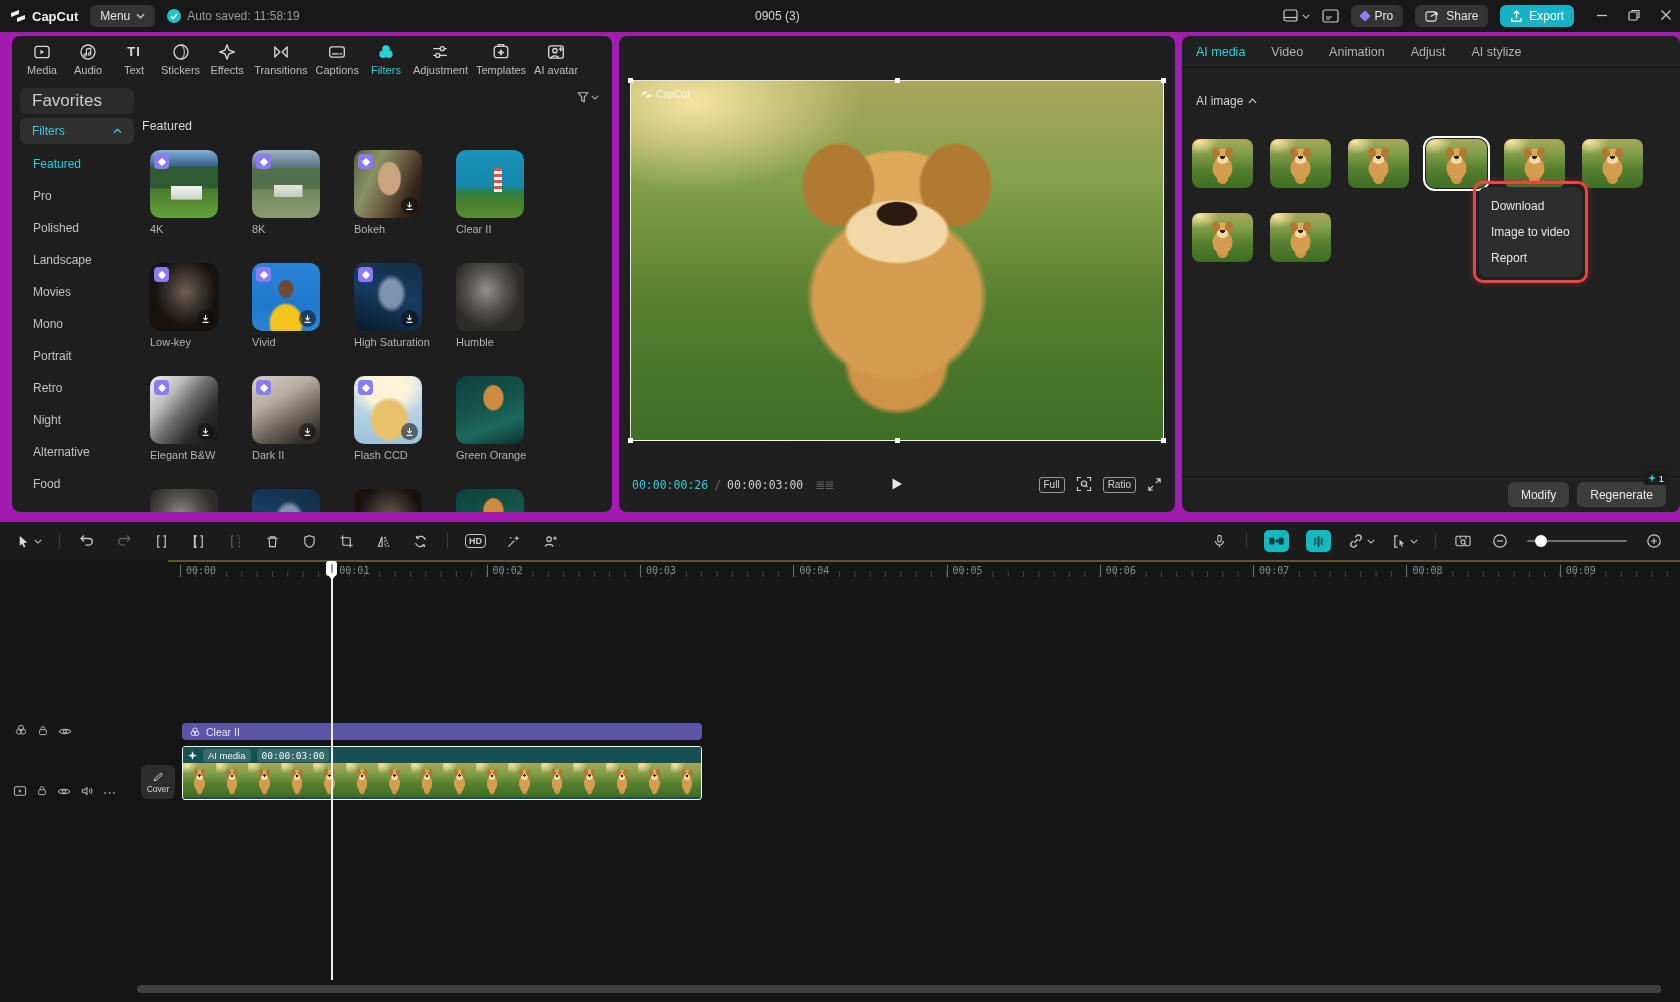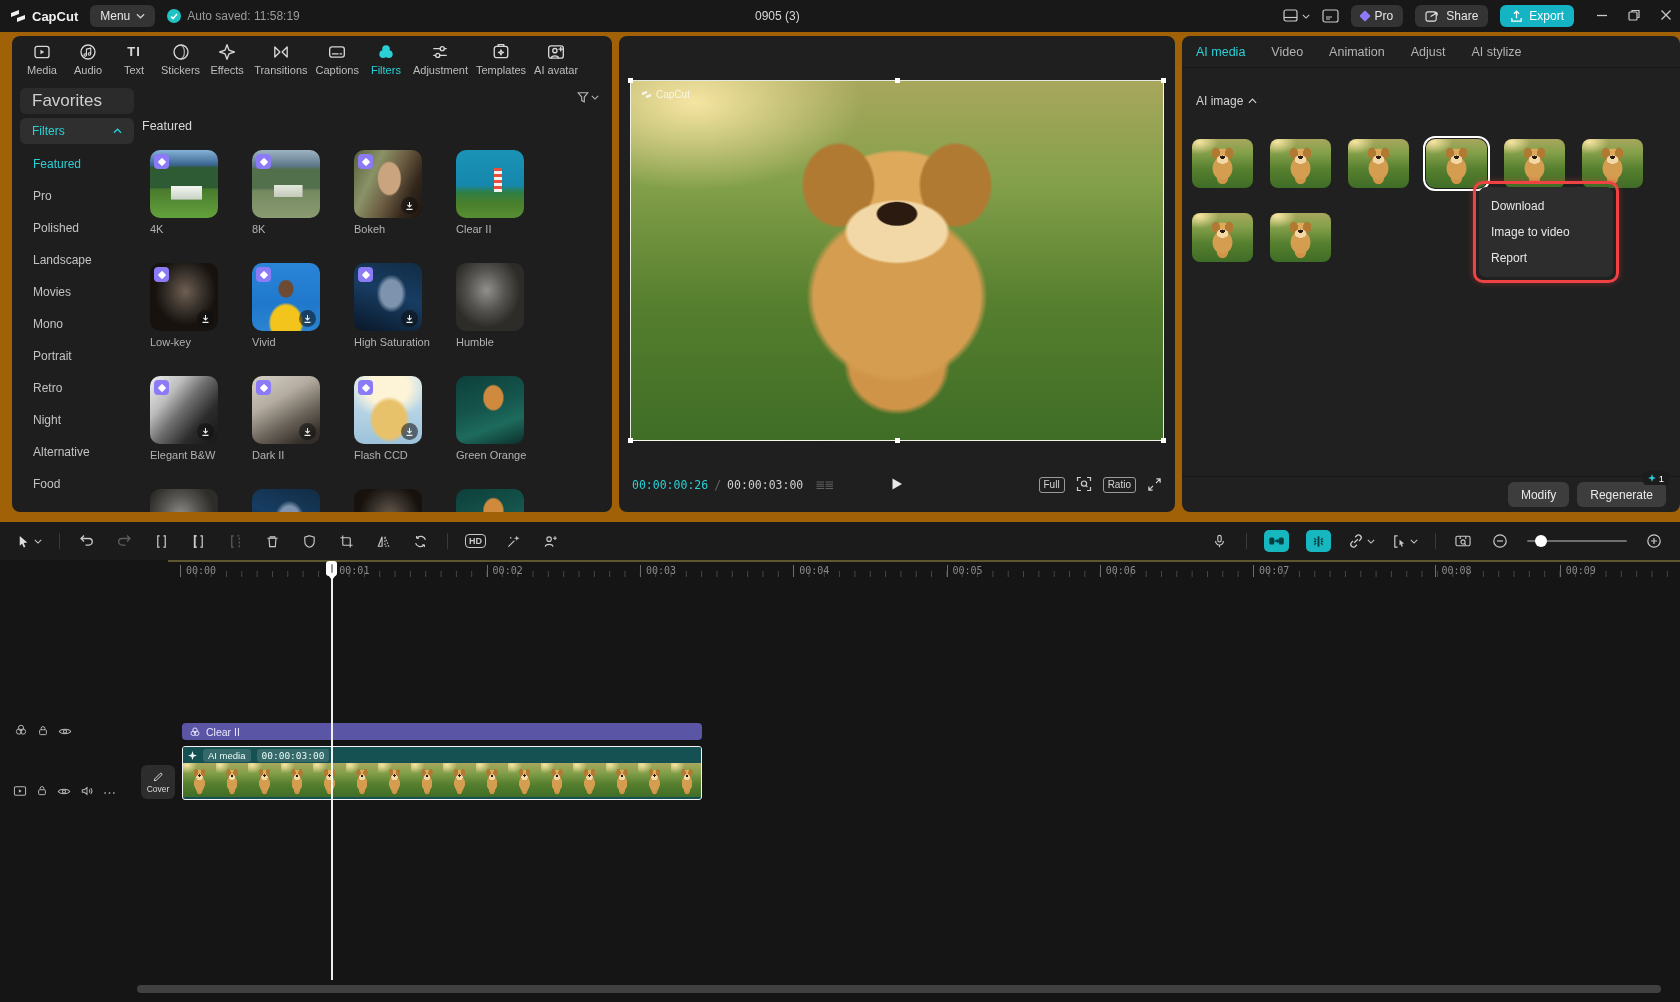--- a/index.html
+++ b/index.html
@@ -1,17 +1,17 @@
 <!DOCTYPE html>
 <html><head>
 <meta charset="utf-8">
 <style>
   *{box-sizing:border-box;margin:0;padding:0}
   body{background:#0d0d0d;font-family:"Liberation Sans",sans-serif}
-  #root{position:relative;width:1680px;height:1002px;background:#a16207;color:#ddd;overflow:hidden;font-family:"Liberation Sans",sans-serif}
+  #root{position:relative;width:1680px;height:1002px;background:#a21caf;color:#ddd;overflow:hidden;font-family:"Liberation Sans",sans-serif}
   .mono{font-family:"DejaVu Sans Mono",monospace}
 
   
   #topbar{position:absolute;left:0;top:0;width:1680px;height:32px;background:#181818;display:flex;align-items:center;padding:0 10px;gap:12px}
   .brand{display:flex;align-items:center;gap:6px;font-size:13px;font-weight:bold;color:#f0f0f0}
   .tbtn{background:#343434;border-radius:6px;height:22px;padding:0 10px;display:flex;align-items:center;gap:6px;font-size:12px;color:#e6e6e6;cursor:default}
   .autosave{display:flex;align-items:center;gap:6px;font-size:12px;color:#9a9a9a}
   .chk{width:14px;height:14px;border-radius:50%;background:#1fc3c3;display:flex;align-items:center;justify-content:center}
   #doc-title{position:absolute;left:755px;top:0;height:32px;display:flex;align-items:center;font-size:12px;color:#d8d8d8}
   #topbar-right{position:absolute;right:8px;top:0;height:32px;display:flex;align-items:center;gap:12px}
@@ -93,21 +93,21 @@
   #pc-right{position:absolute;right:13px;display:flex;align-items:center;gap:11px;color:#cfcfcf}
   .boxed{border:1px solid #9a9a9a;border-radius:3px;padding:0 4px;font-size:10px;line-height:14px;color:#d5d5d5}
 
   
   #rtabs{height:32px;display:flex;align-items:center;gap:26px;padding:0 14px;font-size:12.5px;color:#b3b3b3;border-bottom:1px solid #161616}
   .rtab2.active{color:#2bd0d6}
   #aigroup{position:absolute;left:14px;top:58px;display:flex;align-items:center;gap:5px;font-size:12px;color:#d3d3d3}
   #aithumbs{position:absolute;left:10px;top:103px;display:grid;grid-template-columns:repeat(6,61px);column-gap:17px;row-gap:25px}
   .aithumb{width:61px;height:49px;border-radius:8px}
   .aithumb.sel{outline:2px solid #fff;outline-offset:1px;border-radius:9px}
-  #menu-wrap{position:absolute;left:291px;top:145px;width:146px;border:3px solid #ef4343;border-radius:10px;padding:3px;box-shadow:0 0 6px rgba(239,67,67,.4)}
+  #menu-wrap{position:absolute;left:291px;top:145px;width:115px;border:3px solid #ef4343;border-radius:10px;padding:3px;box-shadow:0 0 6px rgba(239,67,67,.4)}
   #ctx-menu{background:#2d2d2d;border-radius:7px;padding:6px 0}
   .mitem{height:26px;display:flex;align-items:center;padding:0 12px;font-size:12px;color:#e6e6e6}
   #rfoot{position:absolute;left:0;right:0;bottom:0;height:36px;border-top:1px solid #161616;display:flex;align-items:center;justify-content:flex-end;gap:8px;padding:0 14px}
   .fbtn{height:25px;padding:0 13px;background:#3d3d3d;border-radius:6px;font-size:12px;color:#e9e9e9;display:flex;align-items:center}
   #regwrap{position:relative}
   #credit{position:absolute;top:-11px;right:-3px;height:14px;background:#1c1c1c;border-radius:4px;padding:0 5px;display:flex;align-items:center;gap:3px;font-size:9.5px;color:#fff}
 
   
   #tl-toolbar{position:absolute;left:0;top:522px;width:1680px;height:38px;background:#1b1b1b;display:flex;align-items:center;justify-content:space-between;padding:0 16px}
   .tgroup{display:flex;align-items:center;gap:17px}
@@ -731,21 +731,21 @@
     <div id="oliveline"></div>
     <div id="ruler">
         <span class="rlabel mono" style="left: 12px;">00:00</span>
         <span class="rlabel mono" style="left: 165.3px;">00:01</span>
         <span class="rlabel mono" style="left: 318.6px;">00:02</span>
         <span class="rlabel mono" style="left: 471.9px;">00:03</span>
         <span class="rlabel mono" style="left: 625.2px;">00:04</span>
         <span class="rlabel mono" style="left: 778.5px;">00:05</span>
         <span class="rlabel mono" style="left: 931.8px;">00:06</span>
         <span class="rlabel mono" style="left: 1085.1px;">00:07</span>
-        <span class="rlabel mono" style="left: 1238.4px; margin-left: 29px;">00:08</span>
+        <span class="rlabel mono" style="left: 1238.4px;">00:08</span>
         <span class="rlabel mono" style="left: 1391.7px;">00:09</span>
       </div>
 
     <div class="tkrow" id="tkrow1">
       <span><svg width="14" height="14" viewBox="0 0 16 16" fill="none" stroke="currentColor" stroke-width="1.1">
             <circle cx="8" cy="5.6" r="3"></circle>
             <circle cx="5.7" cy="9.8" r="3"></circle>
             <circle cx="10.3" cy="9.8" r="3"></circle>
           </svg></span>
       <span><svg width="12" height="13" viewBox="0 0 16 16" fill="none" stroke="currentColor" stroke-width="1.3">

